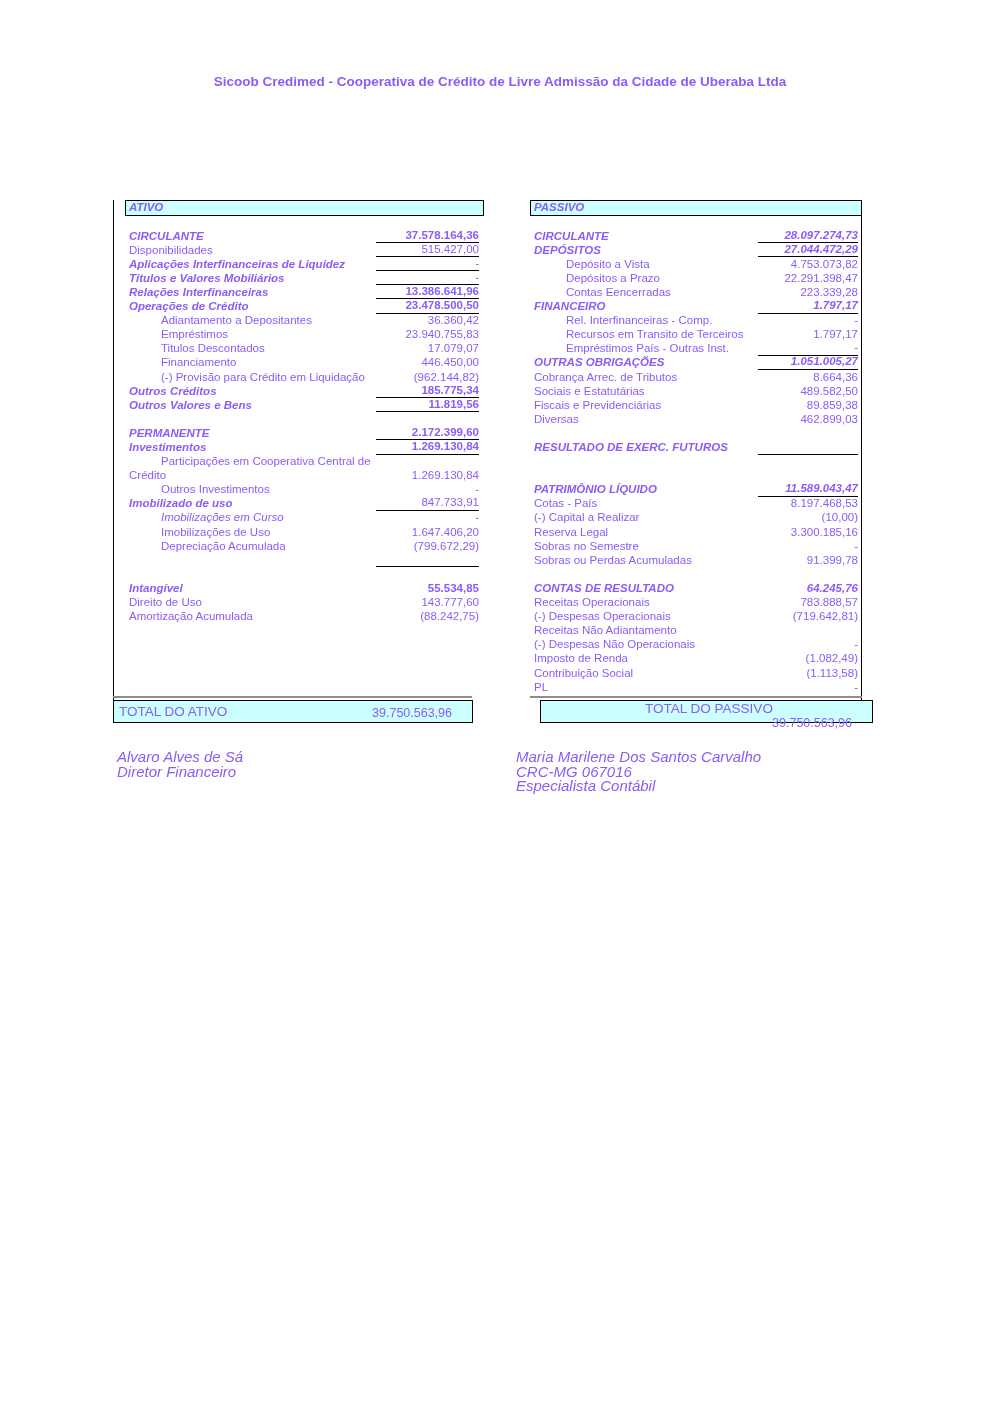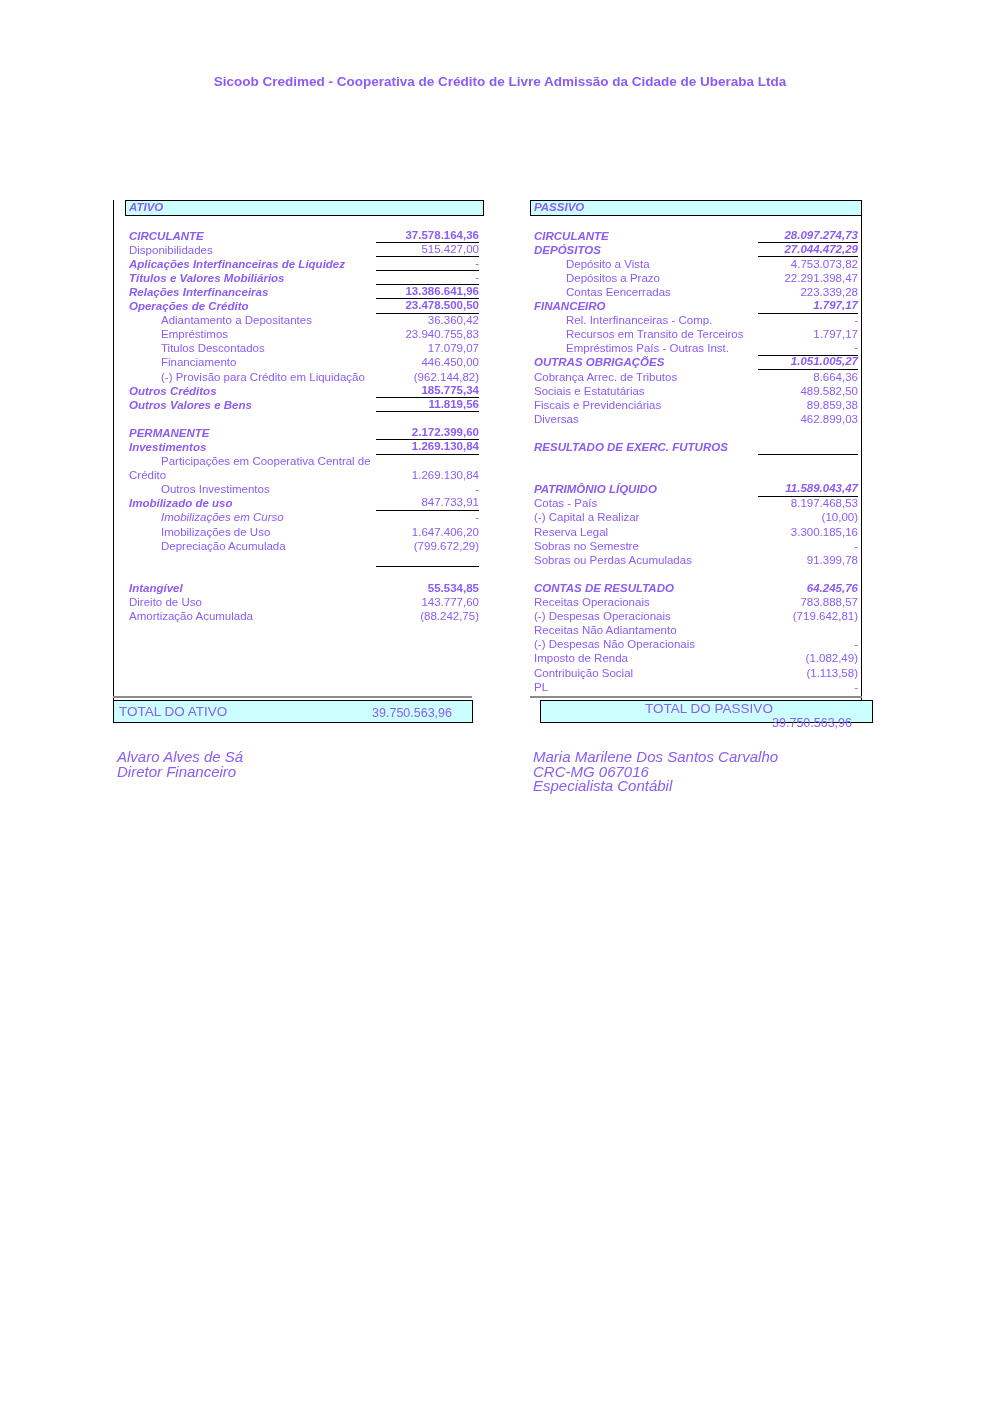--- a/index.html
+++ b/index.html
@@ -36,21 +36,21 @@
   .rule-right{left:530px;width:332px;}
   .total-bar{position:absolute;top:700px;height:23px;box-sizing:border-box;
              border:1.6px solid #000;display:flex;align-items:center;
              justify-content:space-between;font-weight:normal;}
   .bar-left{left:113px;width:360px;}
   .bar-right{left:540px;width:333px;flex-direction:column;}
   .total-label{font-size:13.5px;padding-left:5px;}
   .total-value{font-size:12.5px;padding-right:20px;align-self:flex-end;padding-bottom:2px;}
   .sig{position:absolute;font-style:italic;font-size:15px;line-height:14.5px;}
   .sig-left{left:117px;top:750px;}
-  .sig-right{left:533px;top:750px;}
+  .sig-right{left:516px;top:750px;}
 </style>
 </head>
 <body>
 
 <div class="page">
 
   <div class="center-line doc-title">Sicoob Credimed - Cooperativa de Crédito de Livre Admissão da Cidade de Uberaba Ltda</div>
 
   <div class="vline vline-left"></div>
   <div class="vline vline-right"></div>

